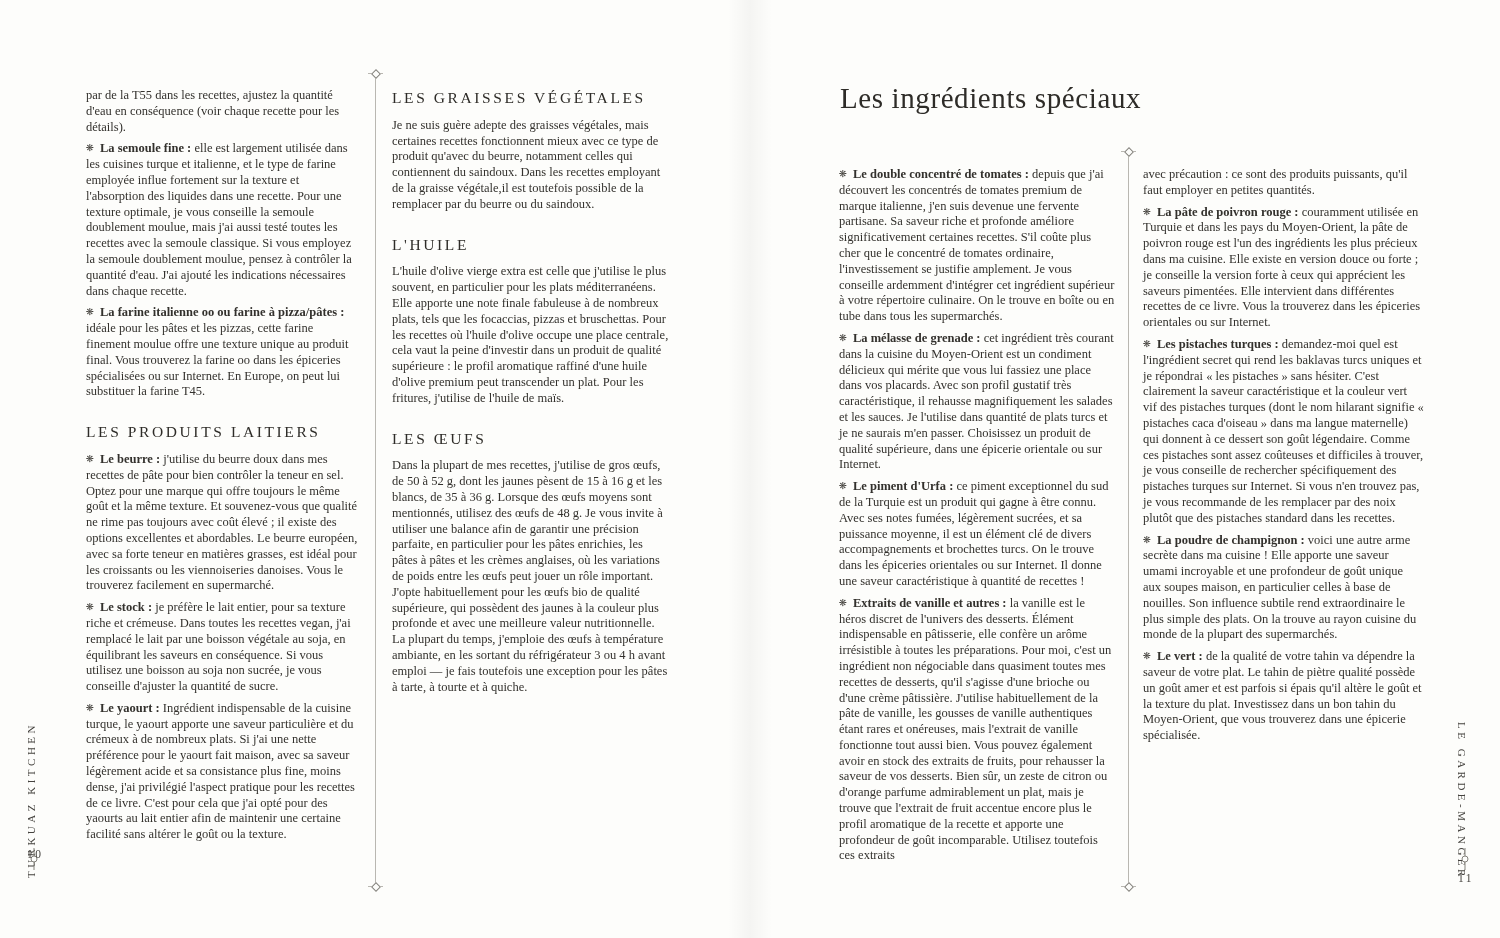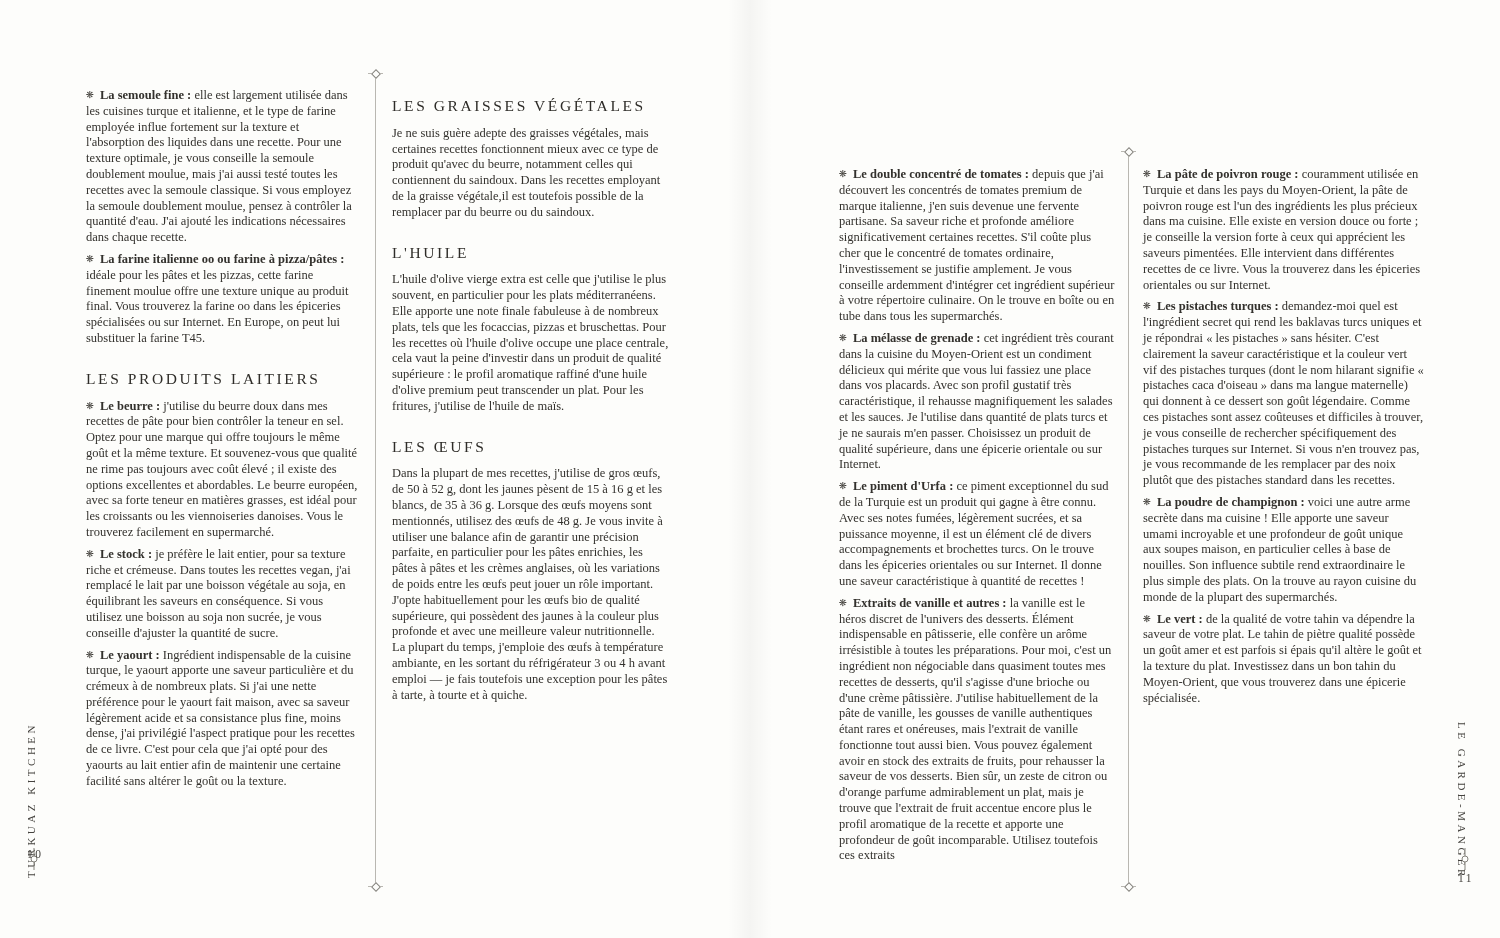--- a/index.html
+++ b/index.html
@@ -12,21 +12,21 @@
     background:linear-gradient(90deg,rgba(0,0,0,0),rgba(0,0,0,0.035),rgba(0,0,0,0));
   }
   .col{position:absolute;font-size:12.5px;line-height:15.8px;}
   .para{margin:0 0 6px 0;}
   .para .lead{font-weight:bold;font-family:Liberation Serif, serif;}
   .glyph{font-family:"DejaVu Sans",sans-serif;font-size:9.5px;margin-right:6px;color:#3a3833;position:relative;top:-1px;}
   .colhead{
     font-size:15.5px;font-weight:normal;letter-spacing:2.6px;
     margin:24px 0 12px 0;color:#2e2c28;
   }
-  .col > .colhead:first-child{margin-top:10px;}
+  .col > .colhead:first-child{margin-top:2px;}
   .page-title{
     position:absolute;left:840px;top:82px;margin:0;
     font-size:29px;font-weight:normal;letter-spacing:0.6px;color:#2e2c28;
   }
   .v-label{
     position:absolute;font-size:11px;letter-spacing:3.5px;color:#45433f;white-space:nowrap;
   }
   .v-left{writing-mode:vertical-rl;transform:rotate(180deg);left:25px;top:722px;}
   .v-right{writing-mode:vertical-rl;left:1456px;top:722px;}
   .pagenum{position:absolute;font-size:11.5px;letter-spacing:2.5px;color:#45433f;}
@@ -56,20 +56,21 @@
 <body>
 
 <div class="spread">
   <div class="gutter"></div>
 
   <div class="v-label v-left">TURKUAZ KITCHEN</div>
   <div class="m-orn left"></div>
   <div class="pagenum left">10</div>
 
   <div class="col" style="left:86px;top:88px;width:274px;">
+      <p class="para">par de la T55 dans les recettes, ajustez la quantité d'eau en conséquence (voir chaque recette pour les détails).</p>
       <p class="para"><span class="glyph">❋</span><b class="lead">La semoule fine : </b>elle est largement utilisée dans les cuisines turque et italienne, et le type de farine employée influe fortement sur la texture et l'absorption des liquides dans une recette. Pour une texture optimale, je vous conseille la semoule doublement moulue, mais j'ai aussi testé toutes les recettes avec la semoule classique. Si vous employez la semoule doublement moulue, pensez à contrôler la quantité d'eau. J'ai ajouté les indications nécessaires dans chaque recette.</p>
       <p class="para"><span class="glyph">❋</span><b class="lead">La farine italienne oo ou farine à pizza/pâtes : </b>idéale pour les pâtes et les pizzas, cette farine finement moulue offre une texture unique au produit final. Vous trouverez la farine oo dans les épiceries spécialisées ou sur Internet. En Europe, on peut lui substituer la farine T45.</p>
       <h3 class="colhead">LES PRODUITS LAITIERS</h3>
       <p class="para"><span class="glyph">❋</span><b class="lead">Le beurre : </b>j'utilise du beurre doux dans mes recettes de pâte pour bien contrôler la teneur en sel. Optez pour une marque qui offre toujours le même goût et la même texture. Et souvenez-vous que qualité ne rime pas toujours avec coût élevé ; il existe des options excellentes et abordables. Le beurre européen, avec sa forte teneur en matières grasses, est idéal pour les croissants ou les viennoiseries danoises. Vous le trouverez facilement en supermarché.</p>
       <p class="para"><span class="glyph">❋</span><b class="lead">Le stock : </b>je préfère le lait entier, pour sa texture riche et crémeuse. Dans toutes les recettes vegan, j'ai remplacé le lait par une boisson végétale au soja, en équilibrant les saveurs en conséquence. Si vous utilisez une boisson au soja non sucrée, je vous conseille d'ajuster la quantité de sucre.</p>
       <p class="para"><span class="glyph">❋</span><b class="lead">Le yaourt : </b>Ingrédient indispensable de la cuisine turque, le yaourt apporte une saveur particulière et du crémeux à de nombreux plats. Si j'ai une nette préférence pour le yaourt fait maison, avec sa saveur légèrement acide et sa consistance plus fine, moins dense, j'ai privilégié l'aspect pratique pour les recettes de ce livre. C'est pour cela que j'ai opté pour des yaourts au lait entier afin de maintenir une certaine facilité sans altérer le goût ou la texture.</p>
     </div>
 
   <div class="divider" style="left:375px;top:72px;height:816px;">
     <div class="cap top"></div>
@@ -78,34 +79,36 @@
 
   <div class="col" style="left:392px;top:88px;width:278px;">
       <h3 class="colhead">LES GRAISSES VÉGÉTALES</h3>
       <p class="para">Je ne suis guère adepte des graisses végétales, mais certaines recettes fonctionnent mieux avec ce type de produit qu'avec du beurre, notamment celles qui contiennent du saindoux. Dans les recettes employant de la graisse végétale,il est toutefois possible de la remplacer par du beurre ou du saindoux.</p>
       <h3 class="colhead">L'HUILE</h3>
       <p class="para">L'huile d'olive vierge extra est celle que j'utilise le plus souvent, en particulier pour les plats méditerranéens. Elle apporte une note finale fabuleuse à de nombreux plats, tels que les focaccias, pizzas et bruschettas. Pour les recettes où l'huile d'olive occupe une place centrale, cela vaut la peine d'investir dans un produit de qualité supérieure : le profil aromatique raffiné d'une huile d'olive premium peut transcender un plat. Pour les fritures, j'utilise de l'huile de maïs.</p>
       <h3 class="colhead">LES ŒUFS</h3>
       <p class="para">Dans la plupart de mes recettes, j'utilise de gros œufs, de 50 à 52 g, dont les jaunes pèsent de 15 à 16 g et les blancs, de 35 à 36 g. Lorsque des œufs moyens sont mentionnés, utilisez des œufs de 48 g. Je vous invite à utiliser une balance afin de garantir une précision parfaite, en particulier pour les pâtes enrichies, les pâtes à pâtes et les crèmes anglaises, où les variations de poids entre les œufs peut jouer un rôle important. J'opte habituellement pour les œufs bio de qualité supérieure, qui possèdent des jaunes à la couleur plus profonde et avec une meilleure valeur nutritionnelle. La plupart du temps, j'emploie des œufs à température ambiante, en les sortant du réfrigérateur 3 ou 4 h avant emploi — je fais toutefois une exception pour les pâtes à tarte, à tourte et à quiche.</p>
     </div>
 
+  <h1 class="page-title">Les ingrédients spéciaux</h1>
 
   <div class="col" style="left:839px;top:167px;width:276px;">
       <p class="para"><span class="glyph">❋</span><b class="lead">Le double concentré de tomates : </b>depuis que j'ai découvert les concentrés de tomates premium de marque italienne, j'en suis devenue une fervente partisane. Sa saveur riche et profonde améliore significativement certaines recettes. S'il coûte plus cher que le concentré de tomates ordinaire, l'investissement se justifie amplement. Je vous conseille ardemment d'intégrer cet ingrédient supérieur à votre répertoire culinaire. On le trouve en boîte ou en tube dans tous les supermarchés.</p>
       <p class="para"><span class="glyph">❋</span><b class="lead">La mélasse de grenade : </b>cet ingrédient très courant dans la cuisine du Moyen-Orient est un condiment délicieux qui mérite que vous lui fassiez une place dans vos placards. Avec son profil gustatif très caractéristique, il rehausse magnifiquement les salades et les sauces. Je l'utilise dans quantité de plats turcs et je ne saurais m'en passer. Choisissez un produit de qualité supérieure, dans une épicerie orientale ou sur Internet.</p>
       <p class="para"><span class="glyph">❋</span><b class="lead">Le piment d'Urfa : </b>ce piment exceptionnel du sud de la Turquie est un produit qui gagne à être connu. Avec ses notes fumées, légèrement sucrées, et sa puissance moyenne, il est un élément clé de divers accompagnements et brochettes turcs. On le trouve dans les épiceries orientales ou sur Internet. Il donne une saveur caractéristique à quantité de recettes !</p>
       <p class="para"><span class="glyph">❋</span><b class="lead">Extraits de vanille et autres : </b>la vanille est le héros discret de l'univers des desserts. Élément indispensable en pâtisserie, elle confère un arôme irrésistible à toutes les préparations. Pour moi, c'est un ingrédient non négociable dans quasiment toutes mes recettes de desserts, qu'il s'agisse d'une brioche ou d'une crème pâtissière. J'utilise habituellement de la pâte de vanille, les gousses de vanille authentiques étant rares et onéreuses, mais l'extrait de vanille fonctionne tout aussi bien. Vous pouvez également avoir en stock des extraits de fruits, pour rehausser la saveur de vos desserts. Bien sûr, un zeste de citron ou d'orange parfume admirablement un plat, mais je trouve que l'extrait de fruit accentue encore plus le profil aromatique de la recette et apporte une profondeur de goût incomparable. Utilisez toutefois ces extraits</p>
     </div>
 
   <div class="divider" style="left:1128px;top:150px;height:738px;">
     <div class="cap top"></div>
     <div class="cap bottom"></div>
   </div>
 
   <div class="col" style="left:1143px;top:167px;width:281px;">
+      <p class="para">avec précaution : ce sont des produits puissants, qu'il faut employer en petites quantités.</p>
       <p class="para"><span class="glyph">❋</span><b class="lead">La pâte de poivron rouge : </b>couramment utilisée en Turquie et dans les pays du Moyen-Orient, la pâte de poivron rouge est l'un des ingrédients les plus précieux dans ma cuisine. Elle existe en version douce ou forte ; je conseille la version forte à ceux qui apprécient les saveurs pimentées. Elle intervient dans différentes recettes de ce livre. Vous la trouverez dans les épiceries orientales ou sur Internet.</p>
       <p class="para"><span class="glyph">❋</span><b class="lead">Les pistaches turques : </b>demandez-moi quel est l'ingrédient secret qui rend les baklavas turcs uniques et je répondrai « les pistaches » sans hésiter. C'est clairement la saveur caractéristique et la couleur vert vif des pistaches turques (dont le nom hilarant signifie « pistaches caca d'oiseau » dans ma langue maternelle) qui donnent à ce dessert son goût légendaire. Comme ces pistaches sont assez coûteuses et difficiles à trouver, je vous conseille de rechercher spécifiquement des pistaches turques sur Internet. Si vous n'en trouvez pas, je vous recommande de les remplacer par des noix plutôt que des pistaches standard dans les recettes.</p>
       <p class="para"><span class="glyph">❋</span><b class="lead">La poudre de champignon : </b>voici une autre arme secrète dans ma cuisine ! Elle apporte une saveur umami incroyable et une profondeur de goût unique aux soupes maison, en particulier celles à base de nouilles. Son influence subtile rend extraordinaire le plus simple des plats. On la trouve au rayon cuisine du monde de la plupart des supermarchés.</p>
       <p class="para"><span class="glyph">❋</span><b class="lead">Le vert : </b>de la qualité de votre tahin va dépendre la saveur de votre plat. Le tahin de piètre qualité possède un goût amer et est parfois si épais qu'il altère le goût et la texture du plat. Investissez dans un bon tahin du Moyen-Orient, que vous trouverez dans une épicerie spécialisée.</p>
     </div>
 
   <div class="v-label v-right">LE GARDE-MANGER</div>
   <div class="m-orn right"></div>
   <div class="pagenum right">11</div>
 </div>

